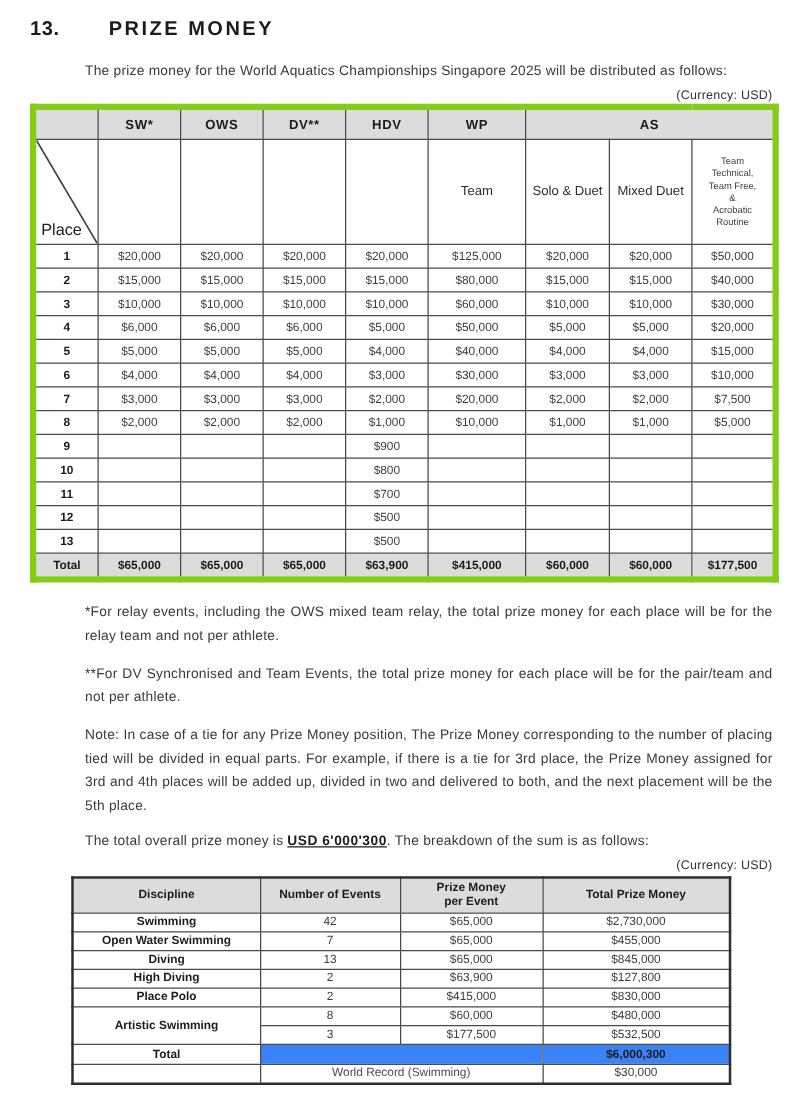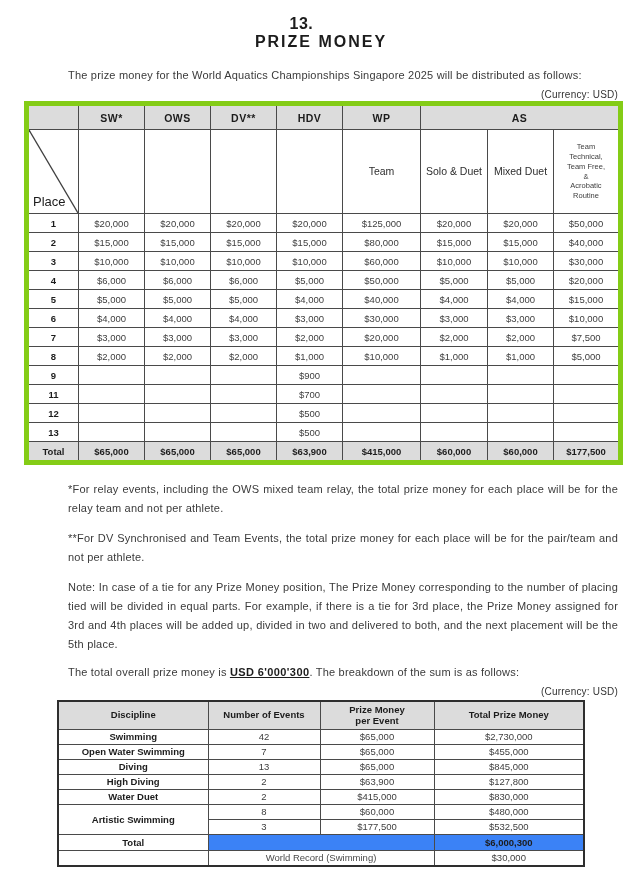--- a/index.html
+++ b/index.html
@@ -5,21 +5,21 @@
   * { margin:0; padding:0; box-sizing:border-box; }
   html,body { background:#ffffff; }
   body {
     width:640px; height:885px;
     font-family:"Liberation Sans", sans-serif;
     color:#2d2d2d;
   }
   .page { width:640px; height:885px; padding:12px 22px 0 24px; overflow:hidden; }
 
   
-  .heading { display:flex; align-items:center; margin-top:3px;flex-direction:column; }
+  .heading { display:flex; align-items:flex-end; margin-top:3px; }
   .sec-num { width:63px; font-size:16px; font-weight:bold; letter-spacing:.5px; color:#1c1c1c; }
   .sec-title { font-size:16px; font-weight:bold; letter-spacing:2px; color:#1c1c1c; }
 
   
   .para {
     margin-left:44px; text-align:justify;
     font-size:11px; line-height:1.73; color:#3a3a3a;
     letter-spacing:.2px;
   }
   .intro { margin-top:15px; }
@@ -235,20 +235,31 @@
           <td></td>
           <td></td>
           <td></td>
           <td>$900</td>
           <td></td>
           <td></td>
           <td></td>
           <td></td>
         </tr>
         <tr>
+          <td>10</td>
+          <td></td>
+          <td></td>
+          <td></td>
+          <td>$800</td>
+          <td></td>
+          <td></td>
+          <td></td>
+          <td></td>
+        </tr>
+        <tr>
           <td>11</td>
           <td></td>
           <td></td>
           <td></td>
           <td>$700</td>
           <td></td>
           <td></td>
           <td></td>
           <td></td>
         </tr>
@@ -333,21 +344,21 @@
           <td>$65,000</td>
           <td>$845,000</td>
         </tr>
         <tr>
           <td class="disc">High Diving</td>
           <td>2</td>
           <td>$63,900</td>
           <td>$127,800</td>
         </tr>
         <tr>
-          <td class="disc">Water Duet</td>
+          <td class="disc">Place Polo</td>
           <td>2</td>
           <td>$415,000</td>
           <td>$830,000</td>
         </tr>
         <tr>
           <td class="disc" rowspan="2">Artistic Swimming</td>
           <td>8</td>
           <td>$60,000</td>
           <td>$480,000</td>
         </tr>

